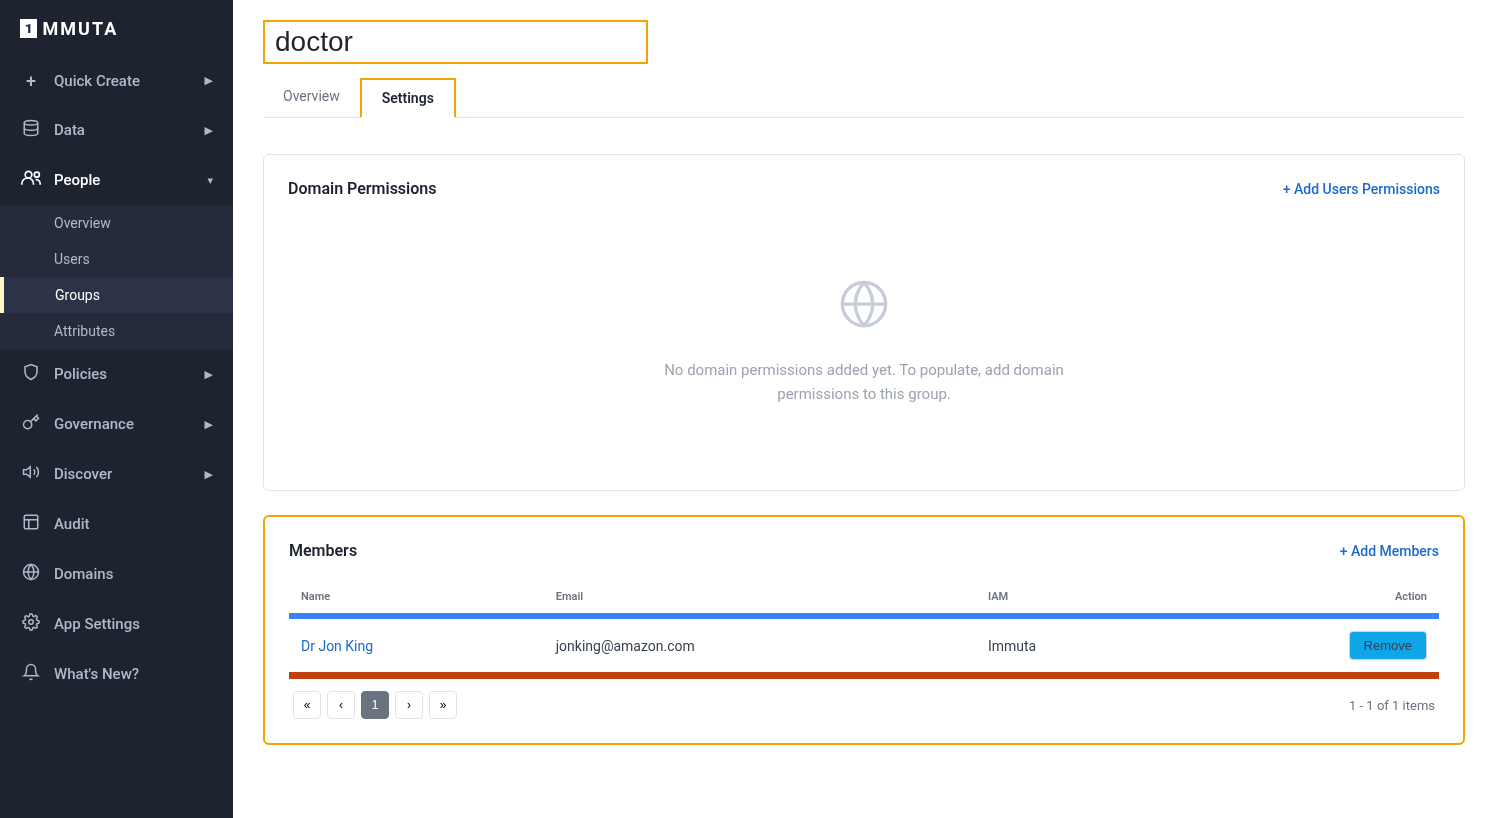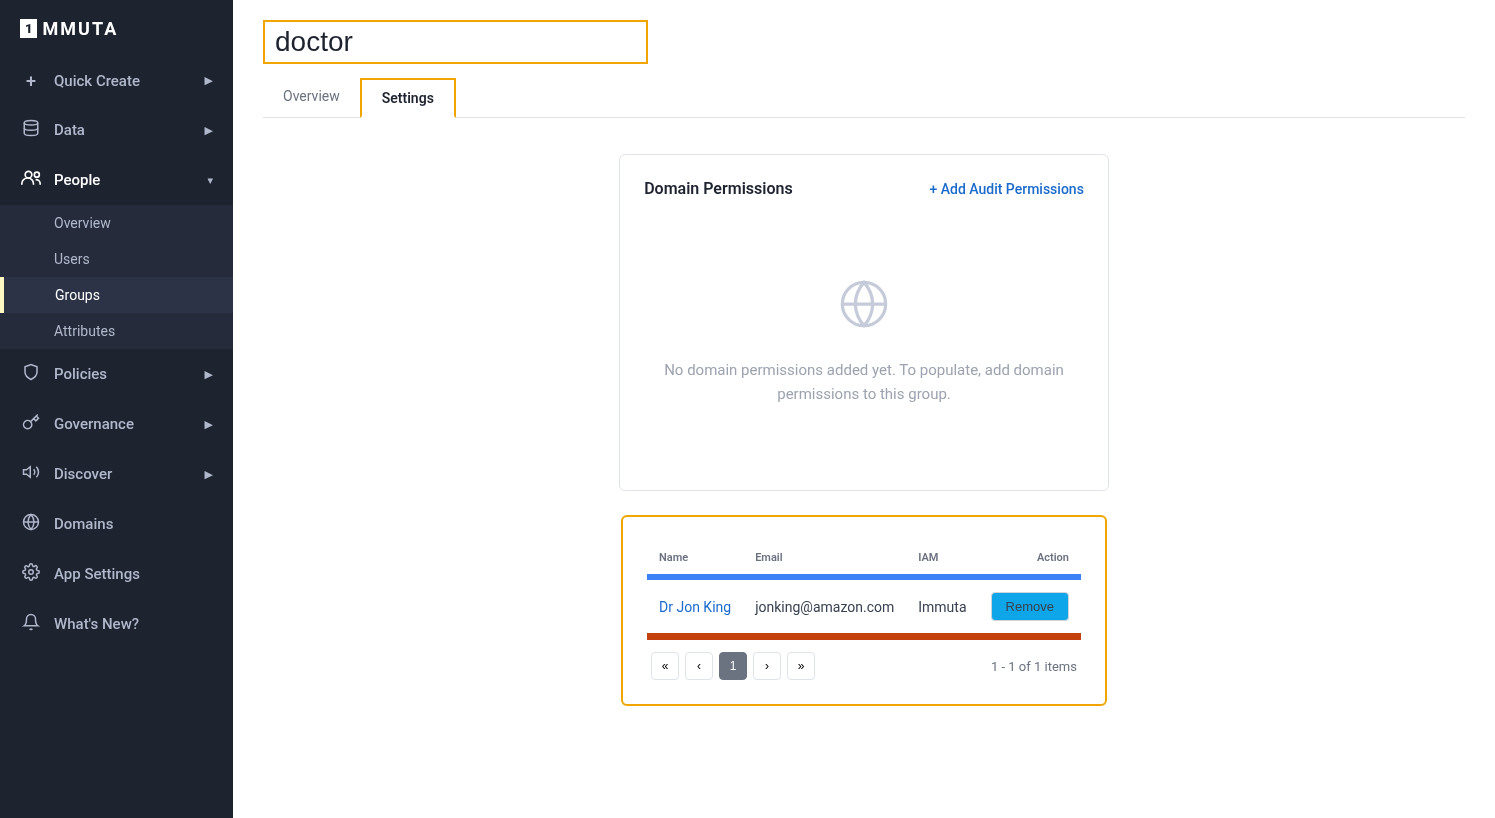--- a/index.html
+++ b/index.html
@@ -114,21 +114,20 @@
       border-bottom: 2px solid #fff;
       background: #fff;
     }
 
     
     .content {
       padding: 24px 30px;
       display: flex;
       flex-direction: column;
       gap: 24px;
-      align-items: center;
     }
 
     
     .card {
       border: 1px solid #e0e3ea;
       border-radius: 6px;
       background: #fff;
       padding: 24px;
     }
     .card.highlighted {
@@ -319,20 +318,32 @@
               <polygon points="11 5 6 9 2 9 2 15 6 15 11 19 11 5"></polygon>
               <path d="M19.07 4.93a10 10 0 0 1 0 14.14"></path>
               <path d="M15.54 8.46a5 5 0 0 1 0 7.07"></path>
             </svg>
         </span>
         <span>Discover</span>
       </div>
       <span class="chevron">▶</span>
     </div>
 
+    <div class="nav-item">
+      <div class="nav-left">
+        <span class="nav-icon">
+          <svg width="18" height="18" viewBox="0 0 24 24" fill="none" stroke="#b0b8cc" stroke-width="2">
+              <rect x="3" y="3" width="18" height="18" rx="2"></rect>
+              <line x1="3" y1="9" x2="21" y2="9"></line>
+              <line x1="9" y1="21" x2="9" y2="9"></line>
+            </svg>
+        </span>
+        <span>Audit</span>
+      </div>
+    </div>
 
     <div class="nav-item">
       <div class="nav-left">
         <span class="nav-icon">
           <svg width="18" height="18" viewBox="0 0 24 24" fill="none" stroke="#b0b8cc" stroke-width="2">
               <circle cx="12" cy="12" r="10"></circle>
               <line x1="2" y1="12" x2="22" y2="12"></line>
               <path d="M12 2a15.3 15.3 0 0 1 4 10 15.3 15.3 0 0 1-4 10 15.3 15.3 0 0 1-4-10 15.3 15.3 0 0 1 4-10z"></path>
             </svg>
         </span>
@@ -380,38 +391,42 @@
         <span>Settings</span>
       </div>
     </div>
   </div>
 
   <div class="content">
 
     <div class="card">
       <div class="card-header">
         <span class="card-title">Domain Permissions</span>
-        <span class="add-link">+ Add Audit Permissions</span>
+        <span class="add-link">+ Add Users Permissions</span>
       </div>
       <div class="empty-state">
         <div class="globe-icon">
           <svg width="52" height="52" viewBox="0 0 24 24" fill="none" stroke="#c5cbd8" stroke-width="1.5">
             <circle cx="12" cy="12" r="10"></circle>
             <line x1="2" y1="12" x2="22" y2="12"></line>
             <path d="M12 2a15.3 15.3 0 0 1 4 10 15.3 15.3 0 0 1-4 10 15.3 15.3 0 0 1-4-10 15.3 15.3 0 0 1 4-10z"></path>
           </svg>
         </div>
         <div class="empty-text">
           <span>No domain permissions added yet. To populate, add domain</span><br>
           <span>permissions to this group.</span>
         </div>
       </div>
     </div>
 
     <div class="card highlighted">
+      <div class="card-header">
+        <span class="card-title">Members</span>
+        <span class="add-link">+ Add Members</span>
+      </div>
       <table class="table">
         <thead>
           <tr>
             <th>Name</th>
             <th>Email</th>
             <th>IAM</th>
             <th style="text-align:right">Action</th>
           </tr>
         </thead>
         <tbody>

